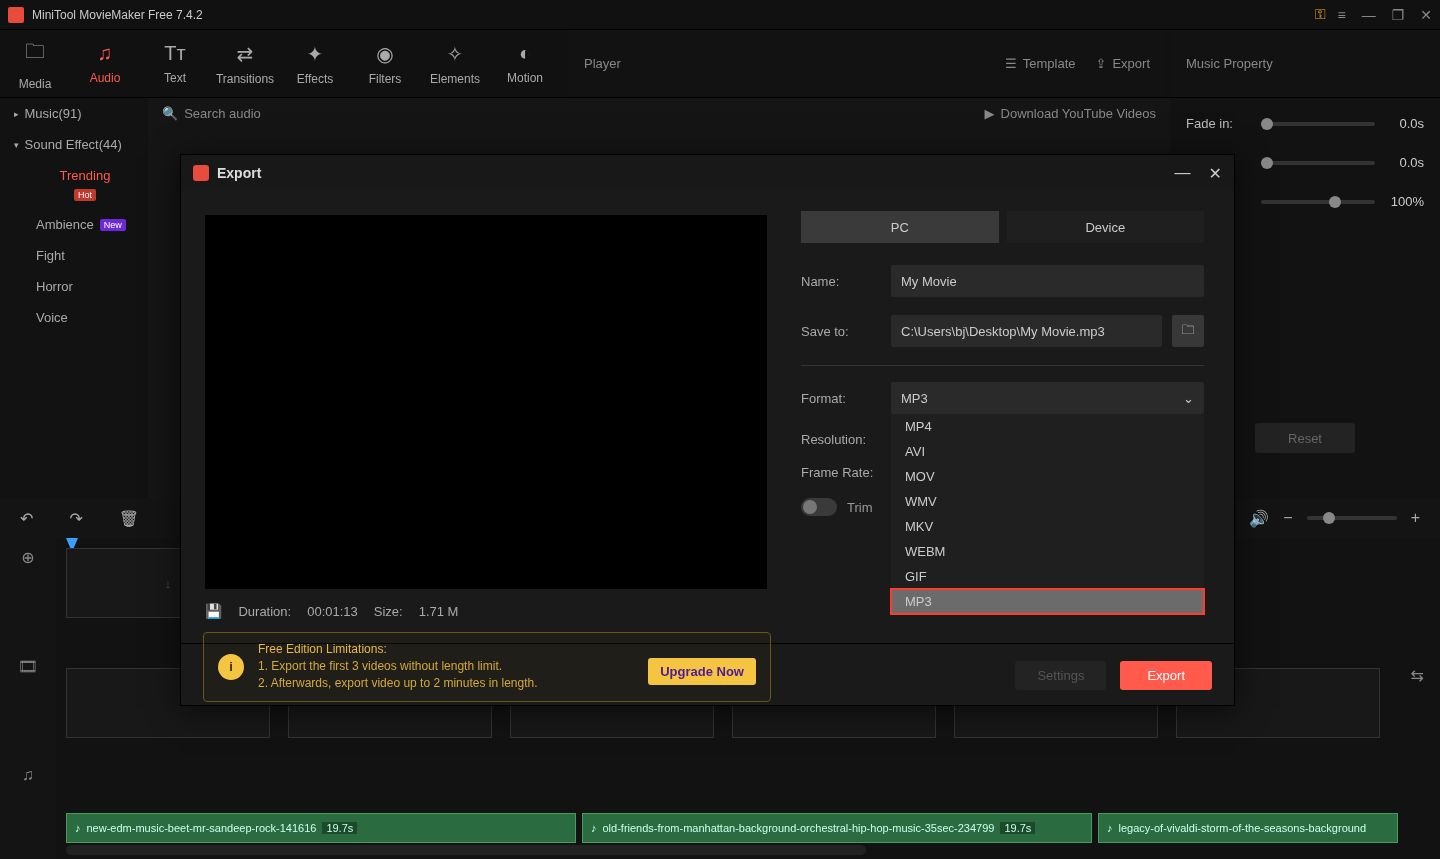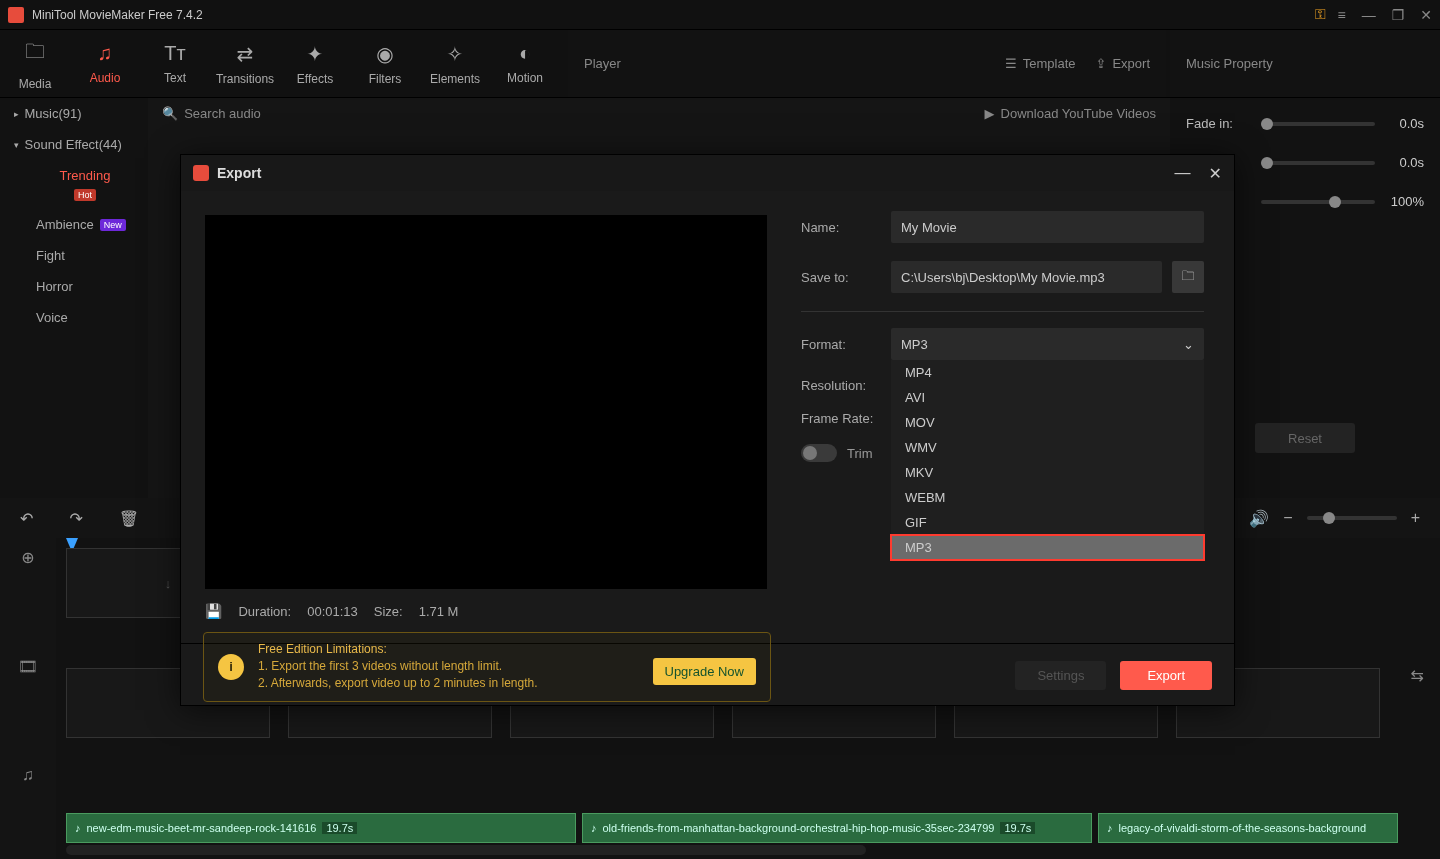--- a/index.html
+++ b/index.html
@@ -101,21 +101,21 @@
 .dropdown-menu .opt.hl { outline: 2px solid #ff3b2f; outline-offset: -1px; }
 .trim-row { display: flex; align-items: center; gap: 10px; margin-top: 6px; }
 .toggle { width: 36px; height: 18px; background: #3a3a3a; border-radius: 9px; position: relative; }
 .toggle .knob { position: absolute; left: 2px; top: 2px; width: 14px; height: 14px; background: #777; border-radius: 50%; }
 
 .exp-footer { height: 64px; border-top: 1px solid #000; display: flex; align-items: center; padding: 0 22px; }
 .limit-box { flex: 0 0 568px; height: 70px; border: 1px solid #6b5513; border-radius: 4px; background: rgba(107,85,19,0.08); display: flex; align-items: center; padding: 0 14px; gap: 14px; margin-top: -18px; }
 .limit-box .info-ico { width: 26px; height: 26px; border-radius: 50%; background: #f5c542; color: #3a2f0a; display: flex; align-items: center; justify-content: center; font-weight: 700; }
 .limit-box .txt { font-size: 12px; color: #d5a83a; line-height: 1.4; }
 .limit-box .txt .title { color: #e8b94a; font-weight: 500; }
-.upgrade-btn { margin-left: auto; background: #f5c542; color: #14532d; padding: 6px 12px; border-radius: 3px; font-size: 13px; cursor: pointer; font-weight: 400; margin-top: 9px;}
+.upgrade-btn { margin-left: auto; background: #f5c542; color: #4c1d95; padding: 6px 12px; border-radius: 3px; font-size: 13px; cursor: pointer; font-weight: 700; margin-top: 9px;}
 .settings-btn { margin-left: auto; background: #232323; color: #555; padding: 7px 22px; border-radius: 3px; font-size: 13px; cursor: pointer; }
 .export-btn { margin-left: 14px; background: #ff5a4c; color: #fff; padding: 7px 27px; border-radius: 3px; font-size: 13px; cursor: pointer; }
 </style>
 </head>
 <body>
 
 <div class="titlebar">
   <div class="logo"></div>
   <div class="title">MiniTool MovieMaker Free 7.4.2</div>
   <span class="key-icon">⚿</span>
@@ -311,20 +311,24 @@
         <div class="exp-video"></div>
         <div class="exp-meta">
           <span class="ico">💾</span>
           <span>Duration:</span>
           <span>00:01:13</span>
           <span>Size:</span>
           <span>1.71 M</span>
         </div>
       </div>
       <div class="exp-form">
+        <div class="exp-tabs">
+          <div class="exp-tab active">PC</div>
+          <div class="exp-tab">Device</div>
+        </div>
         <div class="form-row">
           <div class="label">Name:</div>
           <div class="input">My Movie</div>
         </div>
         <div class="form-row">
           <div class="label">Save to:</div>
           <div class="input">C:\Users\bj\Desktop\My Movie.mp3</div>
           <div class="browse">
               <span>🗀</span>
             </div>

